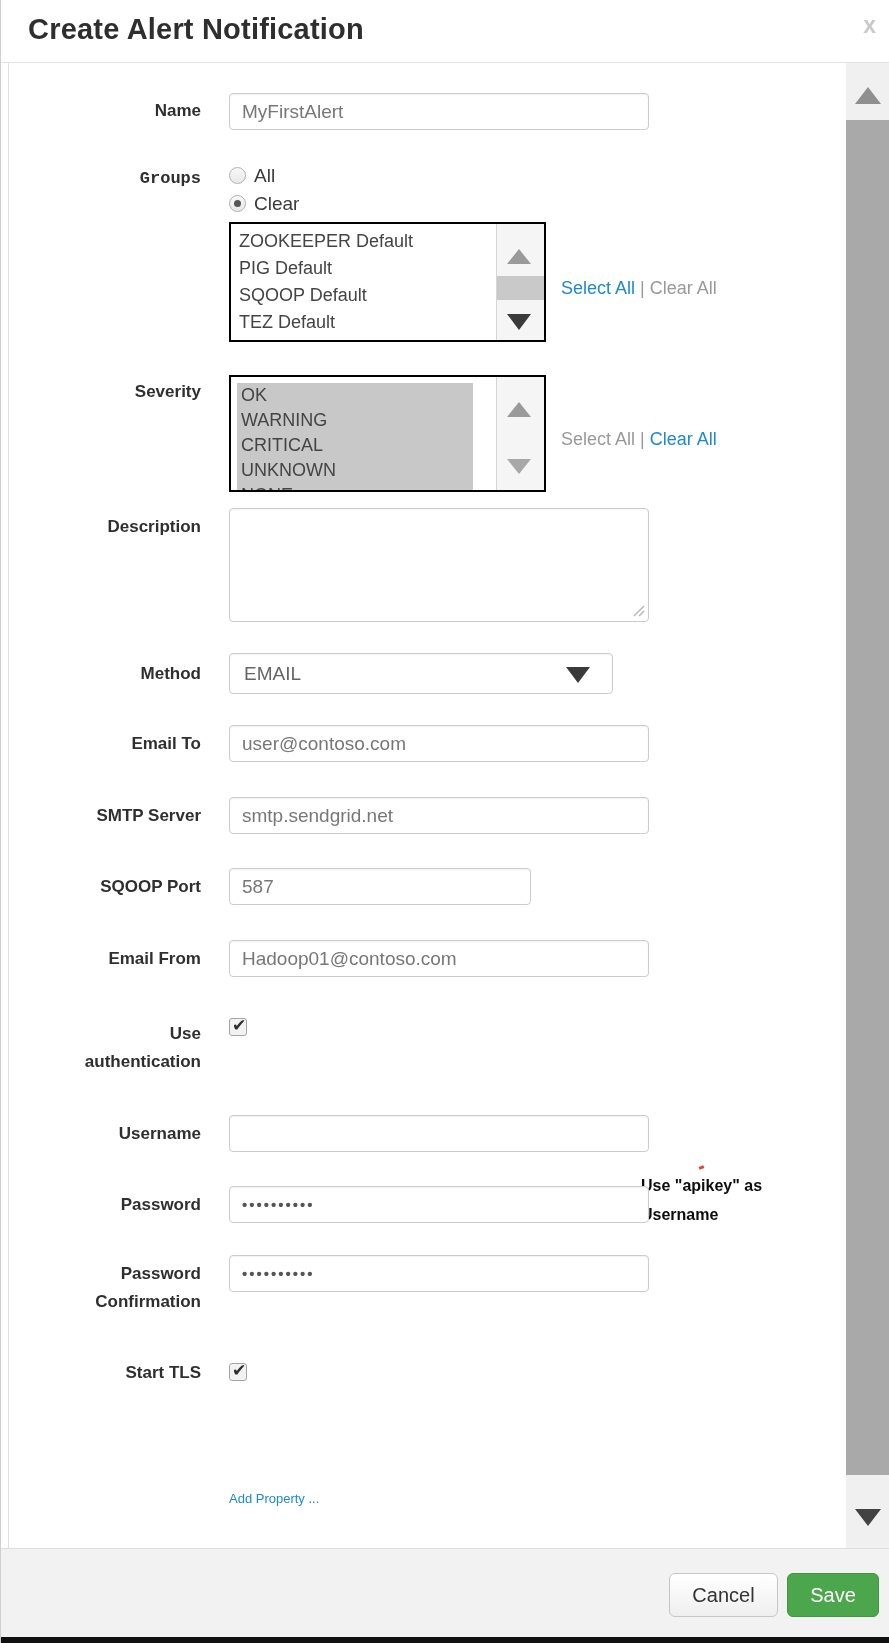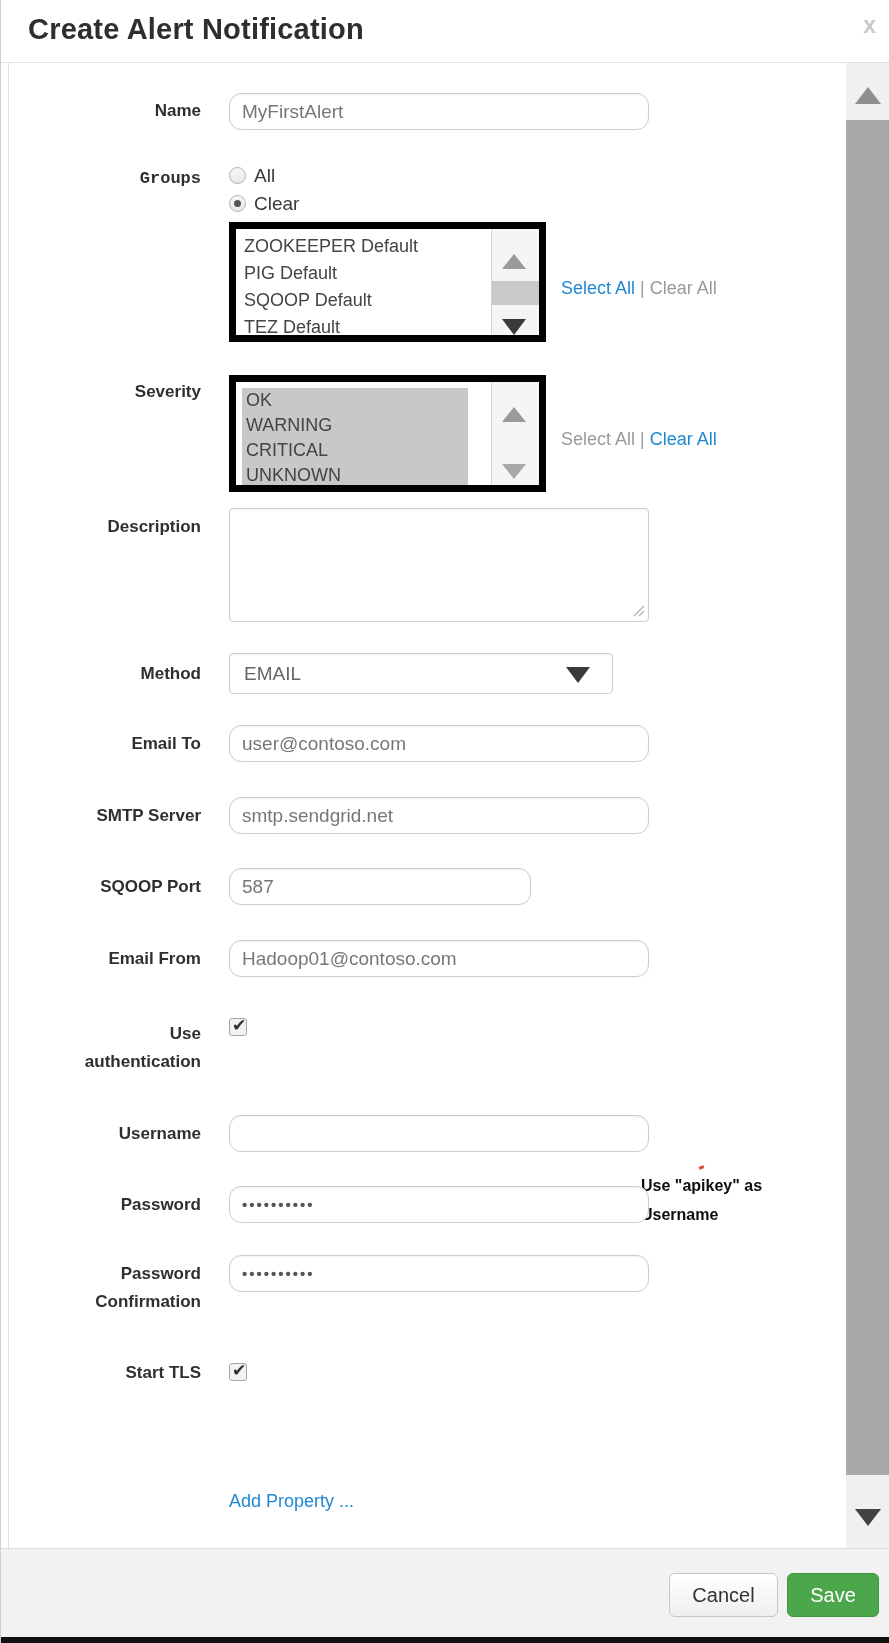--- a/index.html
+++ b/index.html
@@ -25,40 +25,40 @@
     border-left:13px solid transparent; border-right:13px solid transparent; border-bottom:17px solid #8f8f8f; }
   .vscroll .thumb { position:absolute; left:0; top:57px; width:44px; height:1355px; background:#a9a9a9; }
   .vscroll .down { position:absolute; left:9px; top:1446px;
     border-left:13px solid transparent; border-right:13px solid transparent; border-top:17px solid #424242; }
 
   
   .lbl { position:absolute; left:20px; width:180px; text-align:right; font-size:17px; font-weight:bold; color:#2f2f2f; line-height:28px; }
   .lbl.wrap { left:60px; width:140px; }
 
   
-  .tin { position:absolute; left:228px; width:420px; height:37px; border:1px solid #ccc; border-radius:12px;
+  .tin { position:absolute; left:228px; width:420px; height:37px; border:1px solid #ccc; border-radius:4px;
     font-family:"Liberation Sans", sans-serif; font-size:19px; color:#777; padding:0 12px; background:#fff; outline:none;
     box-shadow:inset 0 1px 2px rgba(0,0,0,.06); }
   .tin.short { width:302px; }
   .tin.dots { font-size:15px; letter-spacing:2px; color:#555; font-weight:bold; }
 
   textarea.tarea { position:absolute; left:228px; top:508px; width:420px; height:114px; border:1px solid #ccc; border-radius:4px;
     resize:none; outline:none; box-shadow:inset 0 1px 2px rgba(0,0,0,.05); }
   .resize-grip { position:absolute; left:630px; top:603px; }
 
   
   .radio { position:absolute; left:228px; width:17px; height:17px; border:1px solid #b0b0b0; border-radius:50%;
     background:linear-gradient(#f8f8f8,#e8e8e8); }
   .radio.on::after { content:""; position:absolute; left:4px; top:4px; width:7px; height:7px; border-radius:50%; background:#555; }
   .rlab { position:absolute; left:253px; font-size:19px; color:#3a3a3a; line-height:20px; }
   .chk { position:absolute; left:228px; width:18px; height:18px; border:1px solid #a5a5a5; border-radius:3px; background:#f2f2f2; }
   .chk.on::after { content:"\2714"; position:absolute; left:2px; top:-4px; font-size:17px; color:#2e2e2e; }
 
   
-  .msel { position:absolute; left:228px; width:317px; border:7px solid #000000; background:#fff; overflow:hidden; }
+  .msel { position:absolute; left:228px; width:317px; border:2px solid #000000; background:#fff; overflow:hidden; }
   .msel .items { position:absolute; left:0; top:0; right:48px; bottom:0; overflow:hidden; padding:4px 0 0 8px; }
   .msel .it { font-size:18px; color:#444; line-height:27px; white-space:nowrap; }
   .msel.sev .it { line-height:25px; padding-left:4px; margin-right:23px; }
   .msel.sev .it.sel { background:#c8c8c8; }
   .msel .sb { position:absolute; right:0; top:0; width:48px; height:100%; background:#f5f5f5; border-left:1px solid #d5d5d5; }
   .sb .up-sm { position:absolute; left:10px; border-left:12px solid transparent; border-right:12px solid transparent; border-bottom:15px solid #9a9a9a; }
   .sb .dn-dark { position:absolute; left:10px; border-left:12px solid transparent; border-right:12px solid transparent; border-top:16px solid #3a3a3a; }
   .sb .dn-sm { position:absolute; left:10px; border-left:12px solid transparent; border-right:12px solid transparent; border-top:15px solid #a8a8a8; }
   .sb .th { position:absolute; left:0; width:48px; background:#c9c9c9; }
 
@@ -71,21 +71,21 @@
   
   .dd { position:absolute; left:228px; top:653px; width:384px; height:41px; border:1px solid #ccc; border-radius:4px; background:#fff;
     box-shadow:inset 0 1px 2px rgba(0,0,0,.05); cursor:pointer; }
   .dd .val { position:absolute; left:14px; top:9px; font-size:19px; color:#666; }
   .dd .caret { position:absolute; right:22px; top:13px; border-left:12px solid transparent; border-right:12px solid transparent; border-top:16px solid #3a3a3a; }
 
   
   .note { position:absolute; left:640px; top:1108px; width:150px; font-size:16px; font-weight:bold; color:#0d0d0d; line-height:29px; }
   .red-mark { position:absolute; left:698px; top:1103px; width:5px; height:3px; background:#e04438; transform:rotate(-20deg); }
 
-  .addprop { position:absolute; left:228px; top:1428px; font-size:18px; color:#1e88d2; cursor:pointer; }
+  .addprop { position:absolute; left:228px; top:1428px; font-size:13px; color:#1e88d2; cursor:pointer; }
 
   
   .foot { position:absolute; left:0; top:1548px; width:889px; height:89px; background:#f2f2f2; border-top:1px solid #ddd; }
   .btn { position:absolute; top:24px; height:44px; border-radius:6px; font-family:"Liberation Sans", sans-serif; font-size:20px; cursor:pointer; }
   .btn-cancel { left:668px; width:109px; background:linear-gradient(#ffffff,#efefef); border:1px solid #c6c6c6; color:#333; }
   .btn-save { left:786px; width:92px; background:#4ca64c; border:1px solid #419641; color:#fff; }
   .bottom-bar { position:absolute; left:0; top:1637px; width:889px; height:6px; background:#111; }
 </style>
 </head>
 <body>

